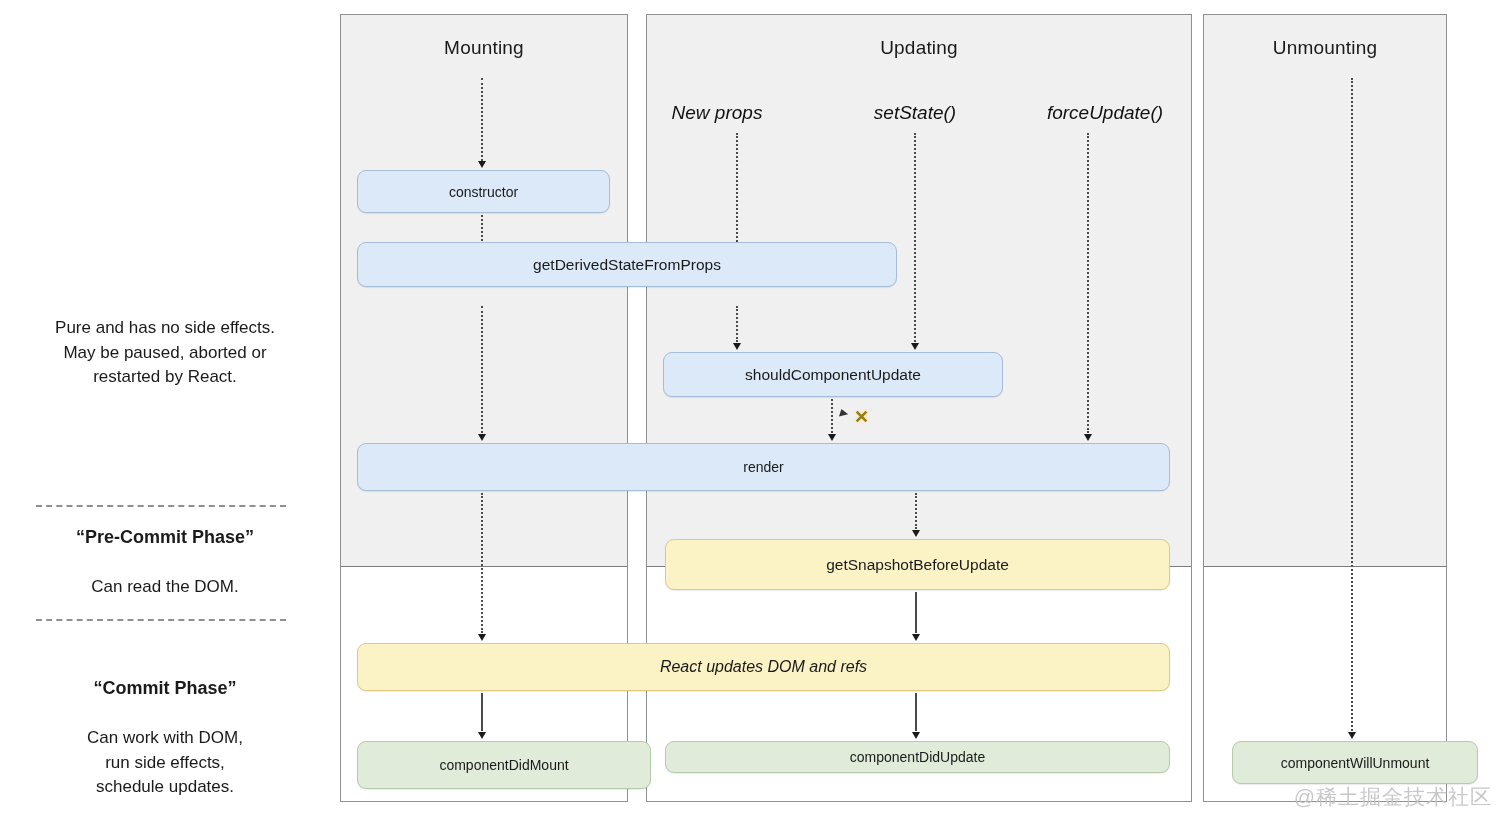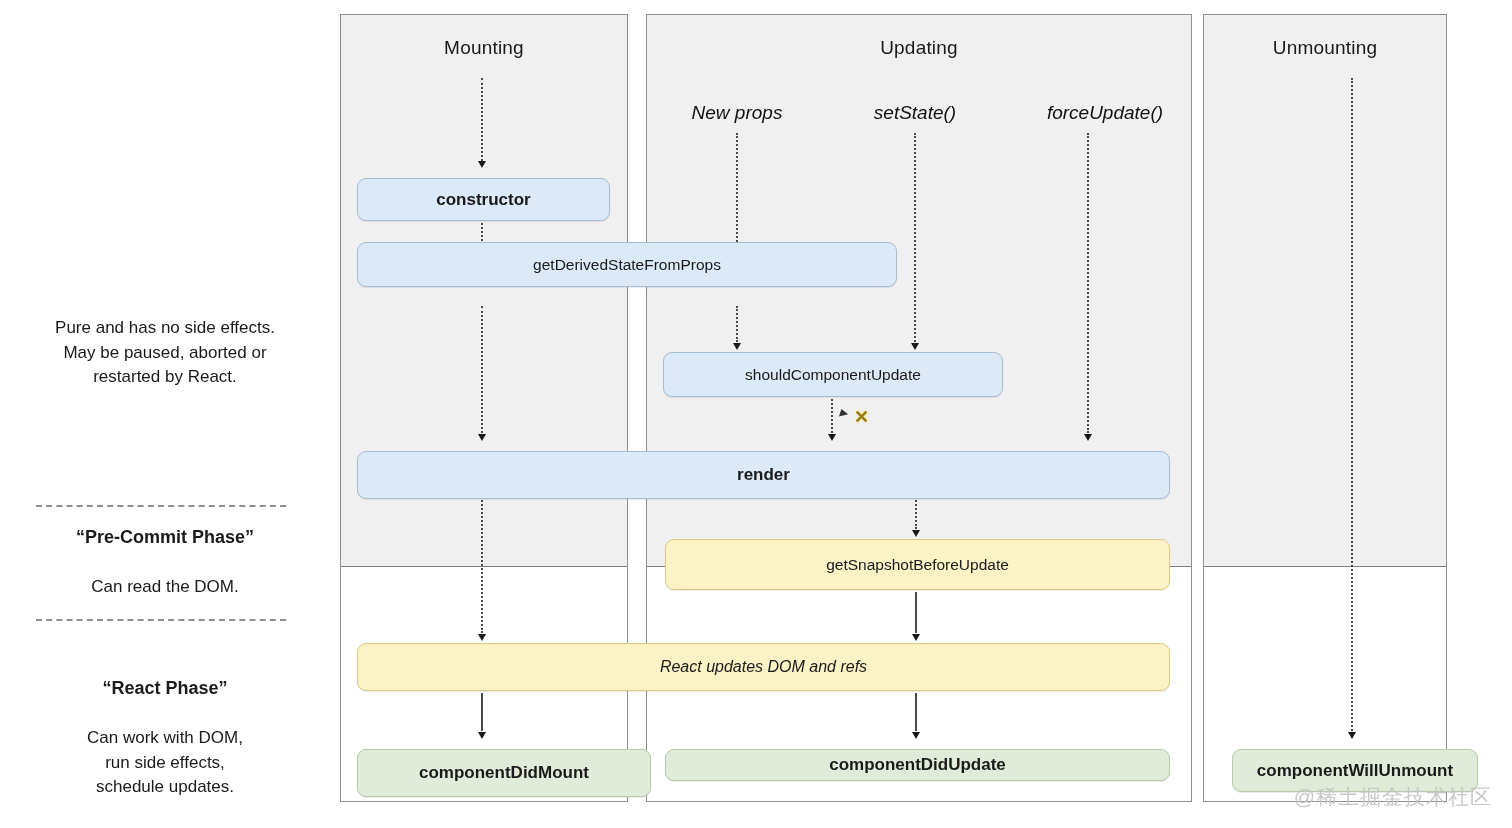--- a/index.html
+++ b/index.html
@@ -12,21 +12,21 @@
   .col-gray{position:absolute;left:0;right:0;top:0;height:551px;background:#f1f0f1;border-bottom:1.5px solid #7d7d7d;}
   .col-hdr{position:absolute;left:0;right:0;top:22px;text-align:center;font-size:19px;font-weight:normal;letter-spacing:.2px;}
   
   .trigger{position:absolute;text-align:center;font-style:italic;font-size:19px;color:#111;}
   
   .box{position:absolute;box-sizing:border-box;border-radius:9px;display:flex;align-items:center;justify-content:center;
        font-size:15.5px;box-shadow:0 1px 1px rgba(0,0,0,0.08);}
   .box.blue{background:#dbe9f8;border:1px solid #a6bdd6;}
   .box.yellow{background:#fbf3c5;border:1px solid #dcca82;}
   .box.green{background:#e0ecd9;border:1px solid #b6cba9;}
-  .box.bold{font-weight:bold;font-size:17px;margin-top:8px;}
+  .box.bold{font-weight:normal;font-size:14px;}
   .box.italic{font-style:italic;font-size:16px;}
   
   .vl-dot{position:absolute;width:0;border-left:2px dotted #4a4a4a;}
   .vl-solid{position:absolute;width:1.5px;background:#4a4a4a;}
   .ah{position:absolute;width:0;height:0;border-left:4.5px solid transparent;border-right:4.5px solid transparent;border-top:7px solid #1a1a1a;}
   
   .lp-title{position:absolute;left:25px;width:280px;text-align:center;font-weight:bold;font-size:18px;}
   .lp-desc{position:absolute;left:25px;width:280px;text-align:center;font-size:17px;line-height:24.5px;white-space:pre-line;}
   .hsep{position:absolute;height:0;border-top:2px dashed #8f8f8f;}
   
@@ -42,41 +42,41 @@
 
   <div class="lp-desc" style="top:316px">Pure and has no side effects.
 May be paused, aborted or
 restarted by React.</div>
 
   <div class="hsep" style="left:36px;top:505px;width:250px"></div>
   <div class="lp-title" style="top:527px">“Pre-Commit Phase”</div>
   <div class="lp-desc" style="top:575px">Can read the DOM.</div>
   <div class="hsep" style="left:36px;top:619px;width:250px"></div>
 
-  <div class="lp-title" style="top:678px">“React Phase”</div>
+  <div class="lp-title" style="top:678px">“Commit Phase”</div>
   <div class="lp-desc" style="top:726px">Can work with DOM,
 run side effects,
 schedule updates.</div>
 
   <div class="col" style="left:340px;width:288px">
     <div class="col-gray"></div>
     <div class="col-hdr">Mounting</div>
   </div>
 
   <div class="col" style="left:646px;width:546px">
     <div class="col-gray"></div>
     <div class="col-hdr">Updating</div>
   </div>
 
   <div class="col" style="left:1203px;width:244px">
     <div class="col-gray"></div>
     <div class="col-hdr">Unmounting</div>
   </div>
 
-  <div class="trigger" style="left:660px;top:102px;width:154px">New props</div>
+  <div class="trigger" style="left:640px;top:102px;width:154px">New props</div>
   <div class="trigger" style="left:838px;top:102px;width:154px">setState()</div>
   <div class="trigger" style="left:1018px;top:102px;width:174px">forceUpdate()</div>
 
   <div class="vl-dot" style="left:481px;top:78px;height:83px"></div>
   <div class="ah" style="left:477.5px;top:161px"></div>
   <div class="vl-dot" style="left:481px;top:215px;height:34px"></div>
   <div class="ah" style="left:477.5px;top:250px"></div>
   <div class="vl-dot" style="left:481px;top:306px;height:127px"></div>
   <div class="ah" style="left:477.5px;top:434px"></div>
   <div class="vl-dot" style="left:481px;top:493px;height:140px"></div>

